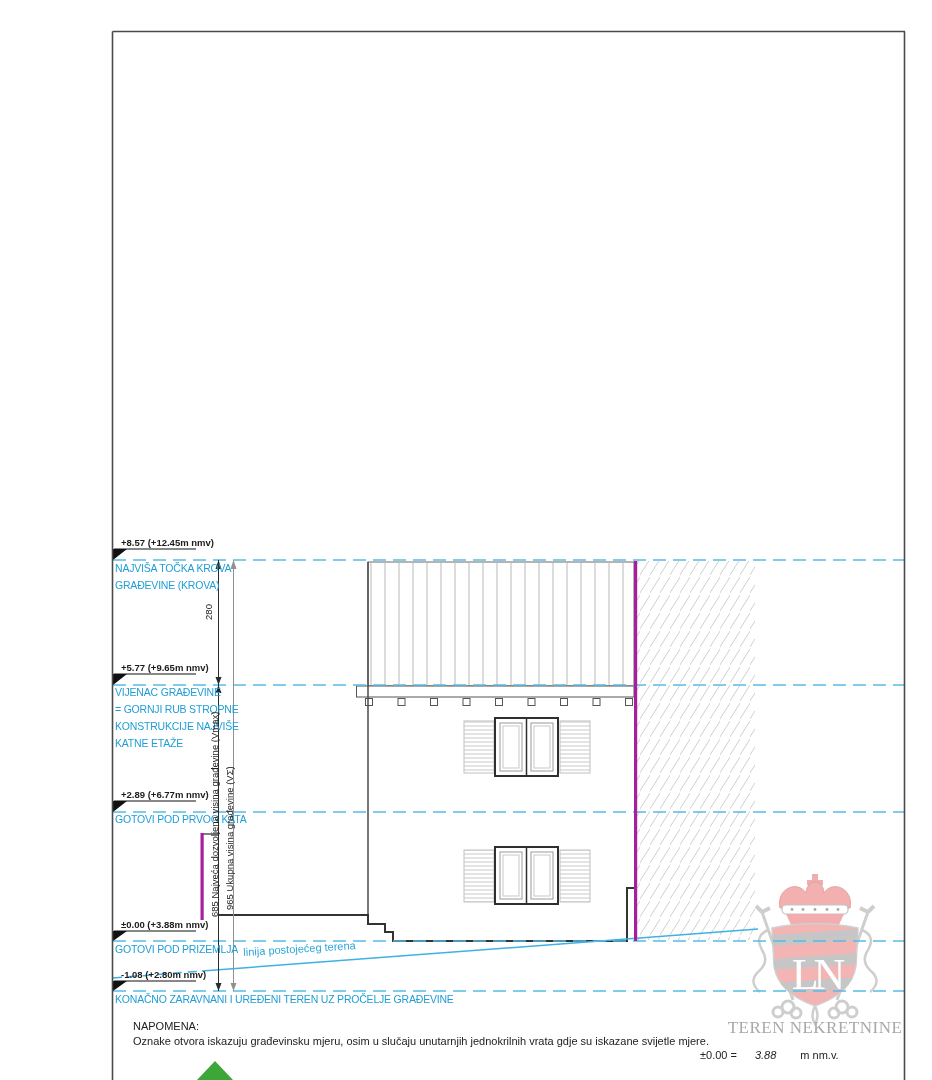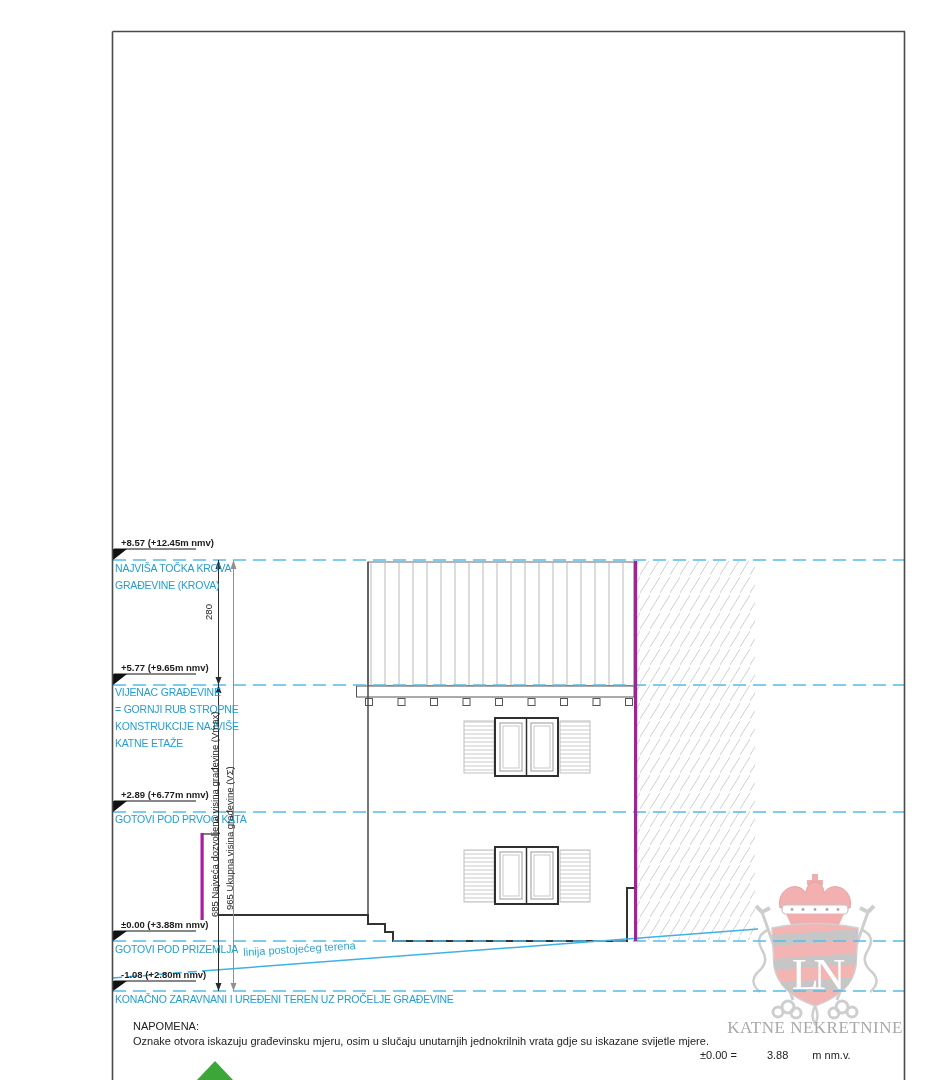--- a/index.html
+++ b/index.html
@@ -7,21 +7,21 @@
         font-family:"Liberation Sans",sans-serif;}
   .abs{position:absolute;}
   .elev{position:absolute;left:121px;font-size:9.5px;font-weight:600;color:#1c1c1c;white-space:nowrap;}
   .lvl-line{position:absolute;left:96px;font-size:10.5px;color:#1f9ed6;white-space:nowrap;letter-spacing:-0.2px;padding-left:19px;}
   .vtext{position:absolute;transform-origin:0 0;transform:rotate(-90deg);font-size:9.5px;color:#1c1c1c;white-space:nowrap;}
   .terrain-label{position:absolute;left:243px;top:946px;font-size:11px;color:#2aa7da;
         transform:rotate(-3.5deg);transform-origin:0 0;white-space:nowrap;}
   .notes{position:absolute;left:133px;top:1019px;font-size:11px;color:#222;line-height:15px;white-space:nowrap;}
   .datum{position:absolute;left:700px;top:1049px;font-size:11px;color:#222;white-space:nowrap;}
   .datum span{display:inline-block;}
-  .datum .v{margin-left:30px;} .datum .u{margin-left:24px;}
+  .datum .v{margin-left:18px;font-style:italic;} .datum .u{margin-left:24px;}
   .company{position:absolute;left:722px;top:1018px;width:186px;text-align:center;
         font-family:"Liberation Serif",serif;font-size:17px;color:#a8a8a8;letter-spacing:0.5px;white-space:nowrap;}
 </style>
 </head>
 <body>
 
 <div class="page">
 
   <svg class="abs" style="left:0;top:0" width="932" height="1080" viewBox="0 0 932 1080">
     <defs>
@@ -214,15 +214,15 @@
 
   <div class="notes">
     <div>NAPOMENA:</div>
     <div>Oznake otvora iskazuju građevinsku mjeru, osim u slučaju unutarnjih jednokrilnih vrata gdje su iskazane svijetle mjere.</div>
   </div>
 
   <div class="datum">
     <span>±0.00 =</span><span class="v">3.88</span><span class="u">m nm.v.</span>
   </div>
 
-  <div class="company">KATNE NEKRETNINE</div>
+  <div class="company">TEREN NEKRETNINE</div>
 
 </div>
 
 </body></html>

